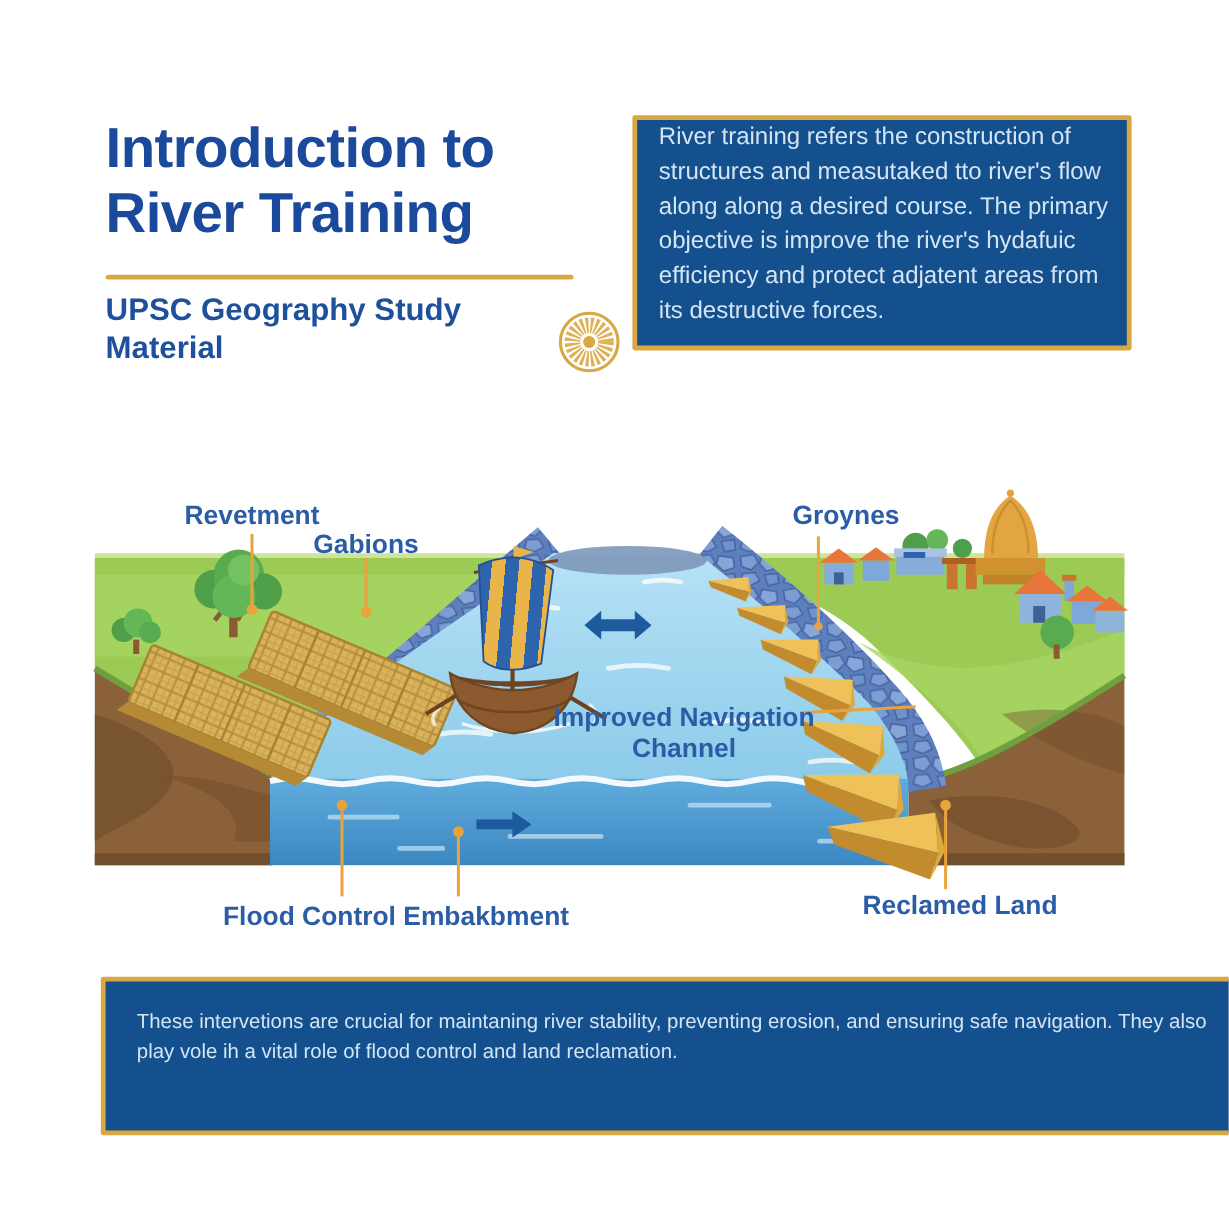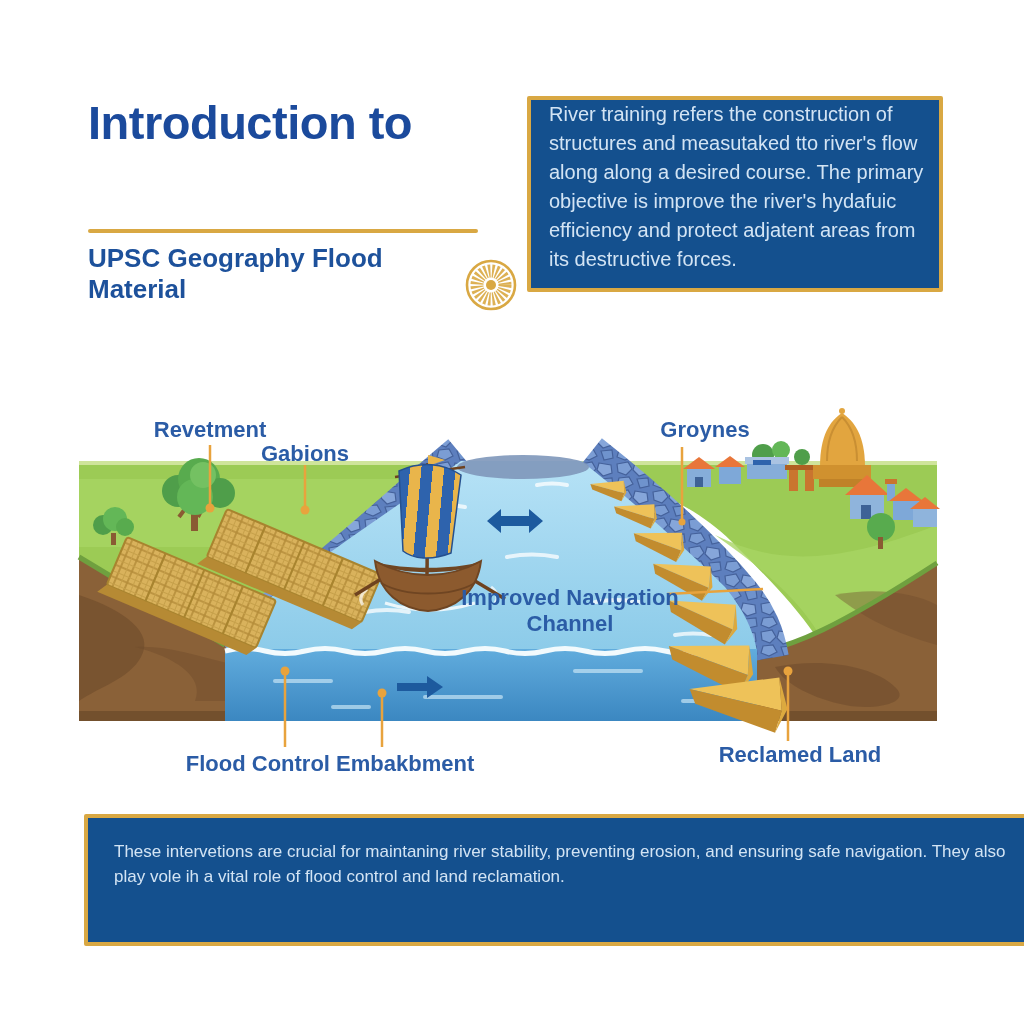--- a/index.html
+++ b/index.html
@@ -23,23 +23,24 @@
   .diagram text{font-family:"Liberation Sans", sans-serif;font-size:22px;font-weight:700;
                 fill:#2b5ca6;}
 </style>
 </head>
 <body>
 
 <div class="page">
 
   <div class="title">
     <div>Introduction to</div>
+    <div>River Training</div>
   </div>
   <div class="rule"></div>
-  <div class="subtitle">UPSC Geography Flood Material</div>
+  <div class="subtitle">UPSC Geography Study Material</div>
 
   <svg class="chakra" width="58" height="58" viewBox="0 0 58 58">
     <circle cx="29" cy="29" r="24" fill="none" stroke="#d9a843" stroke-width="2.6"></circle>
     <circle cx="29" cy="29" r="14" fill="none" stroke="#d9a843" stroke-width="13" stroke-dasharray="2.1 1.6" opacity="0.9"></circle>
     <circle cx="29" cy="29" r="5" fill="#d9a843"></circle>
   </svg>
 
   <div class="panel panel-intro">
     <span>River training refers the construction of structures and measutaked tto river's flow along along a desired course. The primary objective is improve the river's hydafuic efficiency and protect adjatent areas from its destructive forces.</span>
   </div>

